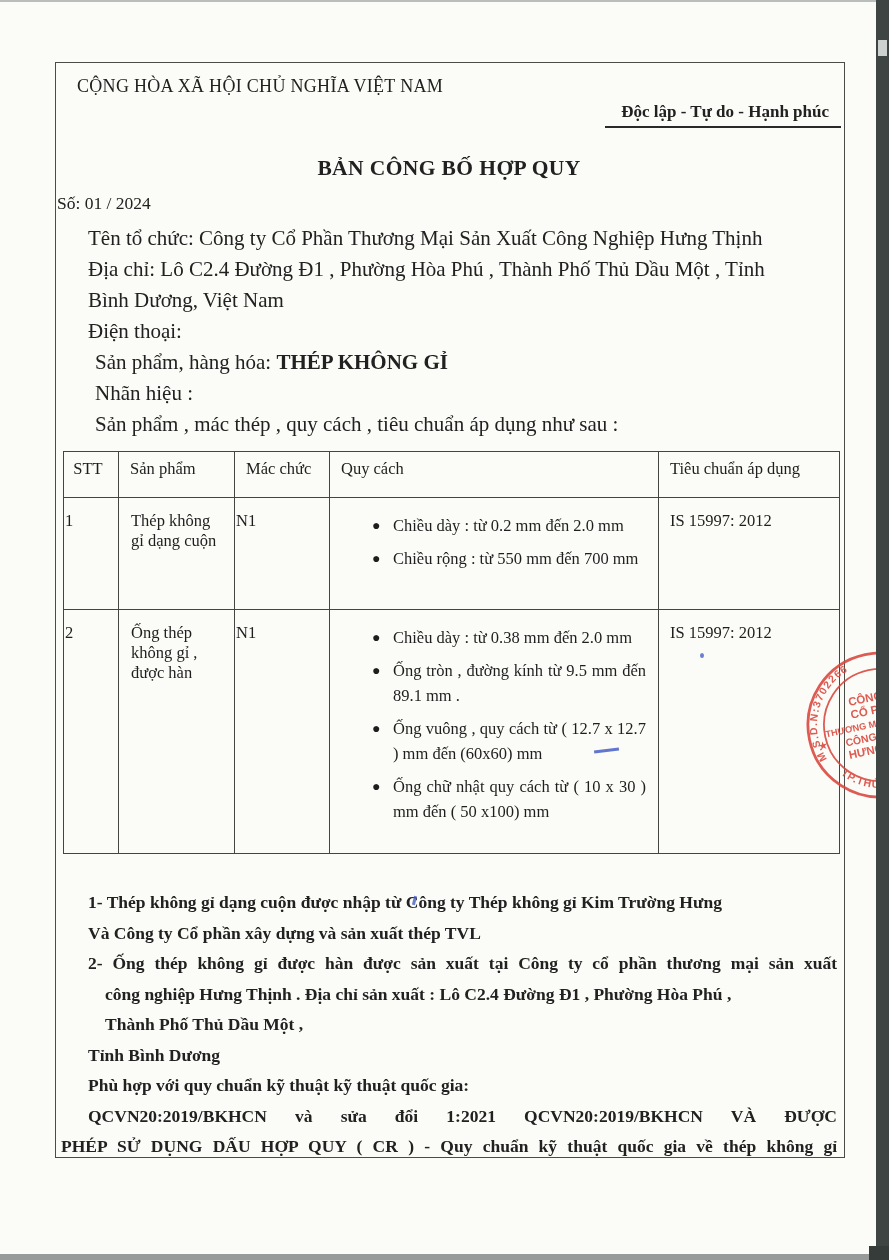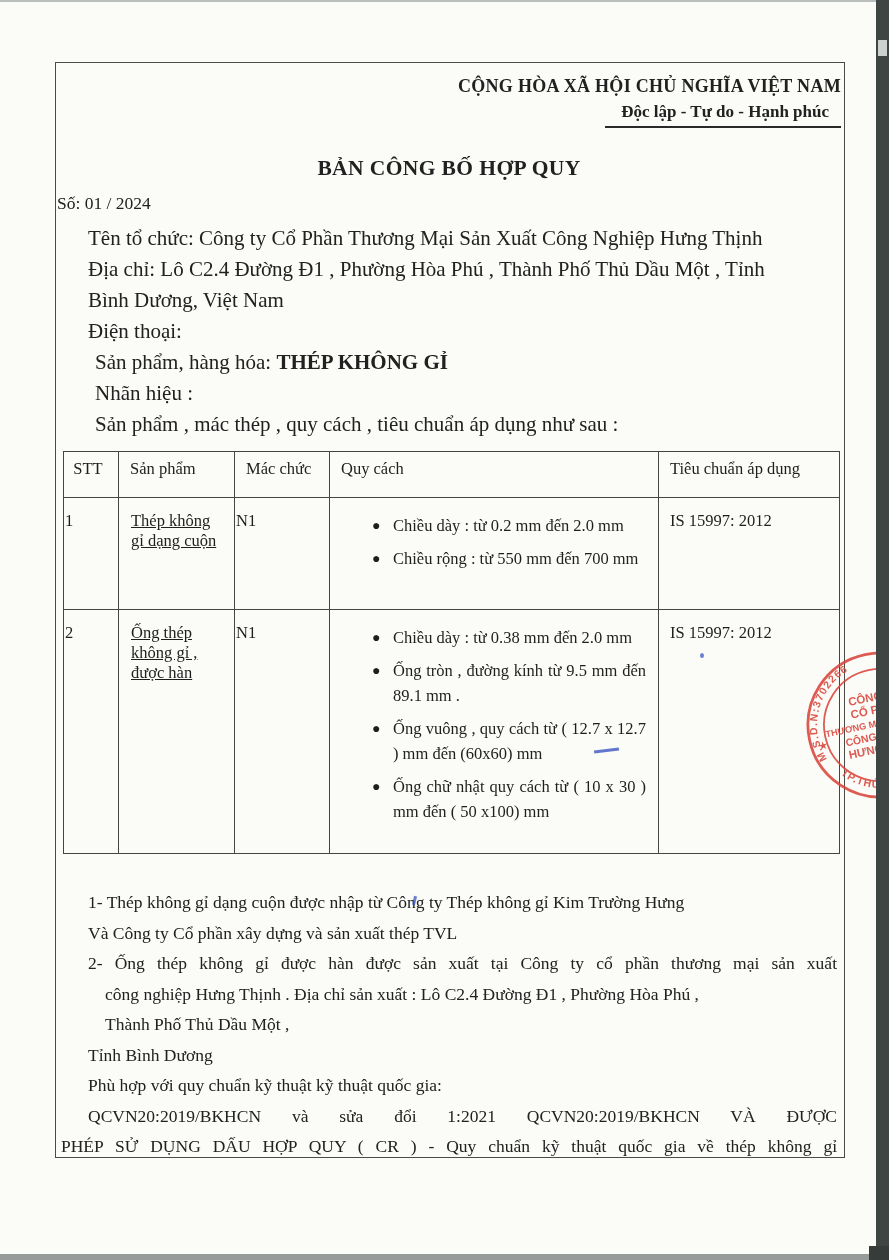--- a/index.html
+++ b/index.html
@@ -19,51 +19,51 @@
   .edge-corner{position:absolute;left:869px;top:1246px;width:20px;height:14px;background:#353c3a;z-index:11;}
 
   
   .doc-frame{
     position:absolute;left:55px;top:62px;width:788px;height:1094px;
     border:1.5px solid #4a4c4a;background:transparent;z-index:1;
   }
   .content{position:absolute;left:57px;top:64px;width:784px;z-index:2;}
 
   
-  .nat-title{margin-top:10px;text-align:right;font-weight:bold;font-size:18px;line-height:24px;letter-spacing:.3px;margin-left:20px;}
+  .nat-title{margin-top:10px;text-align:left;font-weight:normal;font-size:18px;line-height:24px;letter-spacing:.3px;margin-left:20px;}
   .motto{margin-top:2px;text-align:right;font-weight:bold;font-size:17px;line-height:24px;}
   .motto span{display:inline-block;border-bottom:2.5px solid #2a2a2a;padding:0 12px 2px 16px;}
   .doc-title{margin-top:26px;text-align:center;font-weight:bold;font-size:21.5px;line-height:28px;letter-spacing:.4px;}
   .doc-no{margin-top:9px;text-align:left;font-size:17.5px;line-height:24px;}
 
   
   .info{margin-top:8px;font-size:21px;line-height:31px;padding:0 4px 0 31px;}
   .info .line{display:block;}
   .info .ind{padding-left:7px;}
   .b{font-weight:bold;}
 
   
   table.spec{border-collapse:collapse;table-layout:fixed;width:776px;margin:11px 0 0 6px;font-size:16.5px;color:#1e1e1e;}
   table.spec td,table.spec th{border:1.6px solid #434543;vertical-align:top;font-weight:normal;text-align:left;}
   th.h{height:38px;padding:7px 6px 0 11px;font-size:16.5px;}
   th.h.c{text-align:center;padding-left:0;}
   td.c{text-align:center;}
   .r1 td{height:96px;}
   .r2 td{height:228px;}
   td.stt{padding-top:13px;}
-  td.sp{padding:13px 10px 0 12px;text-align:justify;text-decoration:underline;}
+  td.sp{padding:13px 10px 0 12px;text-align:justify;}
   td.mt{padding-top:13px;}
   td.qc{padding:15px 12px 0 0;}
   td.tc{padding:13px 6px 0 11px;}
   .bullet{display:flex;margin:0 0 8px 42px;line-height:25px;}
   .bullet .mark{width:21px;flex:none;font-size:14px;line-height:25px;}
   .bullet .btxt{flex:1;text-align:justify;}
 
   
-  .notes{margin-top:33px;font-size:17.5px;line-height:30.5px;padding:0 4px 0 31px;}
+  .notes{margin-top:33px;font-size:17.5px;line-height:30.5px;padding:0 4px 0 31px;font-weight:bold;}
   .notes .nline{display:block;}
   .notes .ind2{padding-left:17px;}
   .notes .stretch{text-align:justify;text-align-last:justify;}
   .notes .outdent{margin-left:-27px;}
 
   
   .stamp{position:absolute;left:795px;top:640px;width:170px;height:170px;z-index:5;opacity:.88;}
   .stamp svg{display:block;}
 
   

